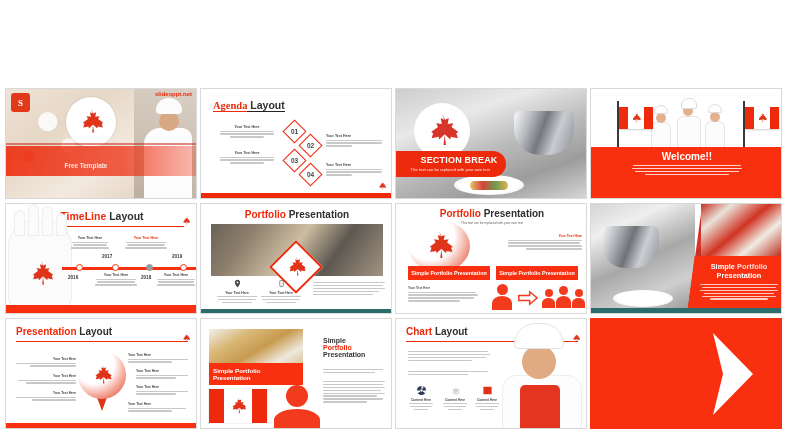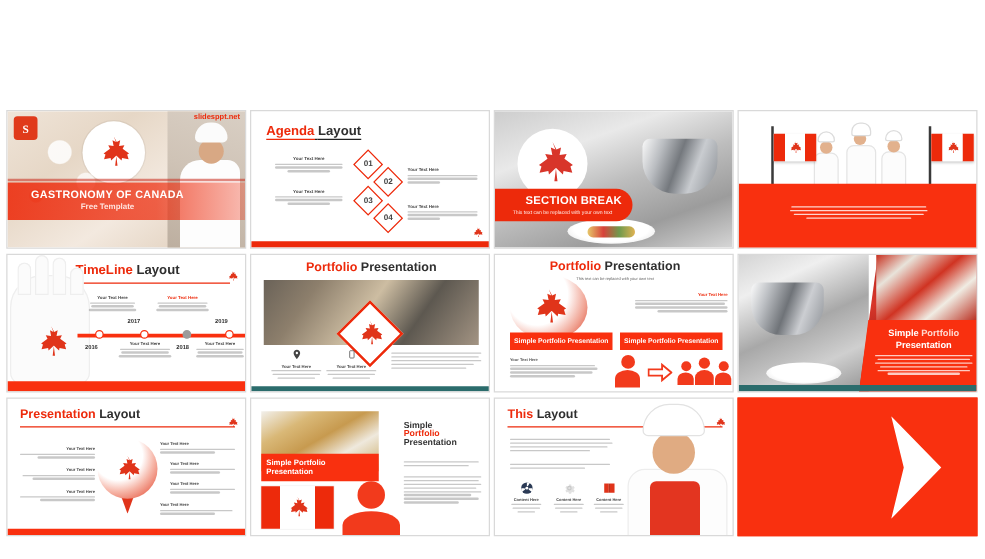--- a/index.html
+++ b/index.html
@@ -222,31 +222,30 @@
         <div class="s1-chefhead"></div>
         <div class="s1-chefhat"></div>
       </div>
       <div class="s1-circle">
         <svg class="leaf" width="30" height="30" viewBox="0 0 24 24" aria-hidden="true">
           <path fill="#E0341A" d="M12 1.6l1.9 3.6 2.2-1-0.7 3.6 3.4-0.5-1.1 2.3 4.1 3-1.2 0.7 0.9 3-4.2-0.8-0.3 1.6-3.4-3.2 0.8 6.5h-1.5l0.8-6.5-3.4 3.2-0.3-1.6-4.2 0.8 0.9-3-1.2-0.7 4.1-3-1.1-2.3 3.4 0.5-0.7-3.6 2.2 1z"></path>
         </svg>
       </div>
       <div class="s1-band-top"></div>
       <div class="s1-band"></div>
-      <div class="s1-t1">GASTRONOMY OF CANADA</div>
       <div class="s1-t2">Free Template</div>
       <div class="s1-logo">
         <span>S</span>
       </div>
       <div class="s1-wm">slidesppt.net</div>
     </div>
 
     <div class="slide">
       <div style="position:absolute;left:12px;top:10px;font-size:10.5px;" class="ttl">
-        <span class="red" style="border-bottom:1.4px solid #ED2A0B;">Agenda</span><span class="dark" style="border-bottom:1.4px solid #222;">&nbsp;</span><span class="dark" style="border-bottom:1.4px solid #222;">Layout</span>
+        <span class="red" style="border-bottom:1.4px solid #ED2A0B;font-family:Liberation Serif, serif;">Agenda</span><span class="dark" style="border-bottom:1.4px solid #222;">&nbsp;</span><span class="dark" style="border-bottom:1.4px solid #222;">Layout</span>
       </div>
 
       <div style="position:absolute;left:18px;top:36px;width:56px;" class="blk">
         <div style="font-size:3.6px;font-weight:bold;color:#444;">Your Text Here</div>
         <div class="blurbar sm" style="width:54px"></div>
           <div class="blurbar sm" style="width:54px"></div>
           <div class="blurbar sm" style="width:34px"></div>
       </div>
 
       <div style="position:absolute;left:18px;top:62px;width:56px;" class="blk">
@@ -344,20 +343,21 @@
             <svg style="position:absolute;left:50%;top:50%;transform:translate(-50%,-50%)" width="12" height="12" viewBox="0 0 24 24">
               <path fill="#E0341A" d="M12 1.6l1.9 3.6 2.2-1-0.7 3.6 3.4-0.5-1.1 2.3 4.1 3-1.2 0.7 0.9 3-4.2-0.8-0.3 1.6-3.4-3.2 0.8 6.5h-1.5l0.8-6.5-3.4 3.2-0.3-1.6-4.2 0.8 0.9-3-1.2-0.7 4.1-3-1.1-2.3 3.4 0.5-0.7-3.6 2.2 1z"></path>
               </svg>
           </div>
             <i></i>
         </div>
         <div class="flagbase" style="left:142px;top:99px;"></div>
       </div>
 
       <div class="s4-band"></div>
+      <div class="s4-t1">Welcome!!</div>
       <div class="s4-body blk">
         <div class="blurbar sm" style="width:108px;background:#fff;opacity:.8"></div>
         <div class="blurbar sm" style="width:110px;background:#fff;opacity:.8"></div>
         <div class="blurbar sm" style="width:104px;background:#fff;opacity:.8"></div>
         <div class="blurbar sm" style="width:84px;background:#fff;opacity:.8"></div>
       </div>
     </div>
 
     <div class="slide">
       <div style="position:absolute;left:0;top:6px;width:192px;text-align:center;font-size:10.5px;" class="ttl">
@@ -637,21 +637,21 @@
           <div class="blurbar sm" style="width:58px"></div>
         <div class="blurbar sm" style="width:62px"></div>
           <div class="blurbar sm" style="width:54px"></div>
         <div class="blurbar sm" style="width:60px"></div>
           <div class="blurbar sm" style="width:44px"></div>
       </div>
     </div>
 
     <div class="slide">
       <div style="position:absolute;left:10px;top:7px;font-size:10px;" class="ttl">
-        <span class="red">This</span>
+        <span class="red">Chart</span>
         <span class="dark">Layout</span>
       </div>
       <div class="s11-rule"></div>
       <svg style="position:absolute;right:5px;top:14px" width="10" height="10" viewBox="0 0 24 24">
         <path fill="#E0341A" d="M12 1.6l1.9 3.6 2.2-1-0.7 3.6 3.4-0.5-1.1 2.3 4.1 3-1.2 0.7 0.9 3-4.2-0.8-0.3 1.6-3.4-3.2 0.8 6.5h-1.5l0.8-6.5-3.4 3.2-0.3-1.6-4.2 0.8 0.9-3-1.2-0.7 4.1-3-1.1-2.3 3.4 0.5-0.7-3.6 2.2 1z"></path>
         </svg>
 
       <div class="s11-chef">
         <div class="s11-torso"></div>
         <div class="s11-apron"></div>

